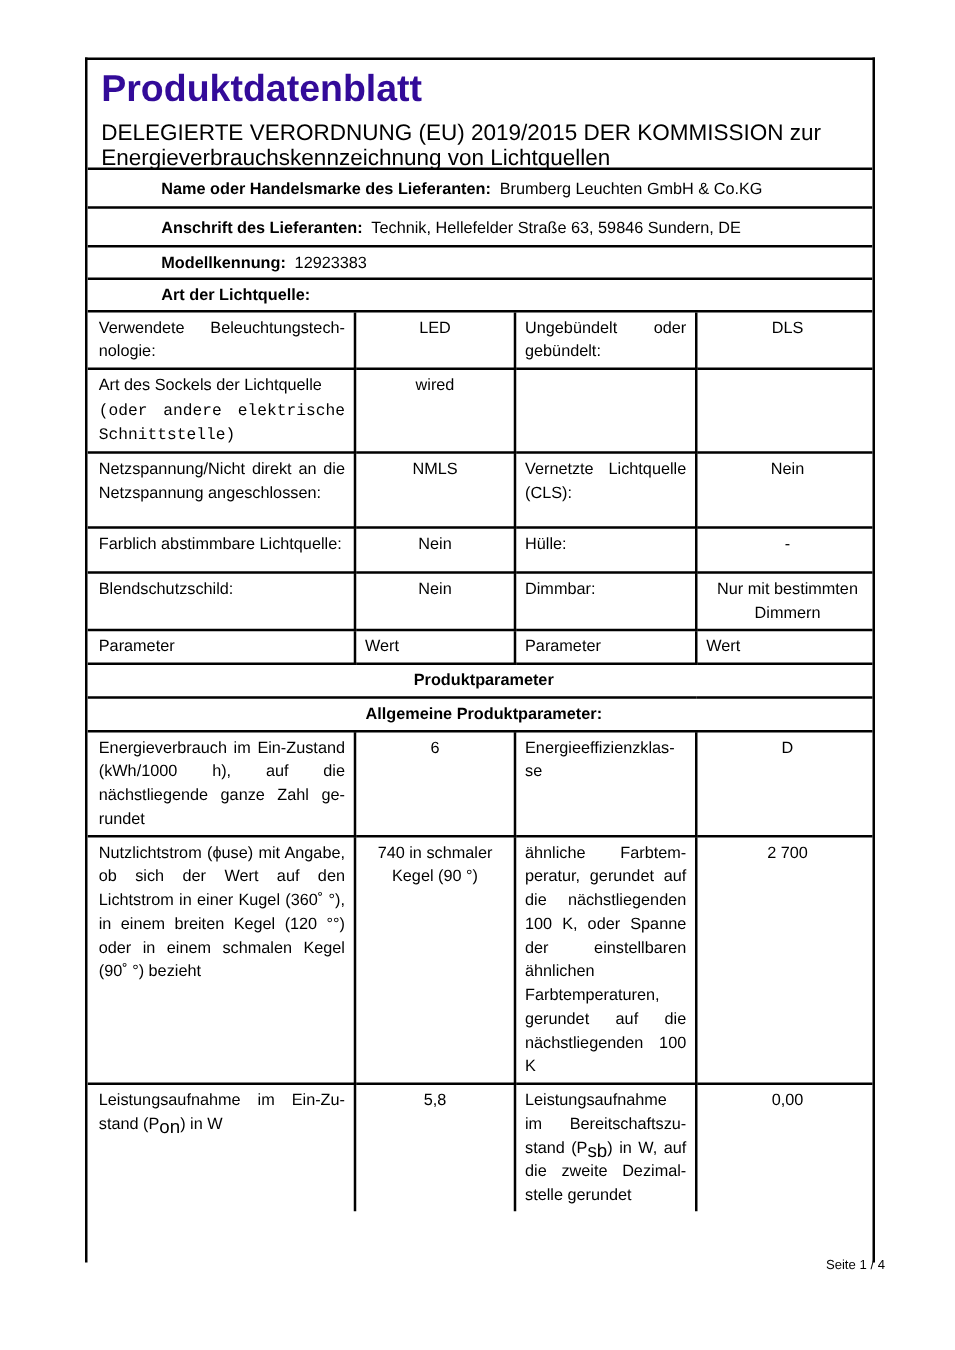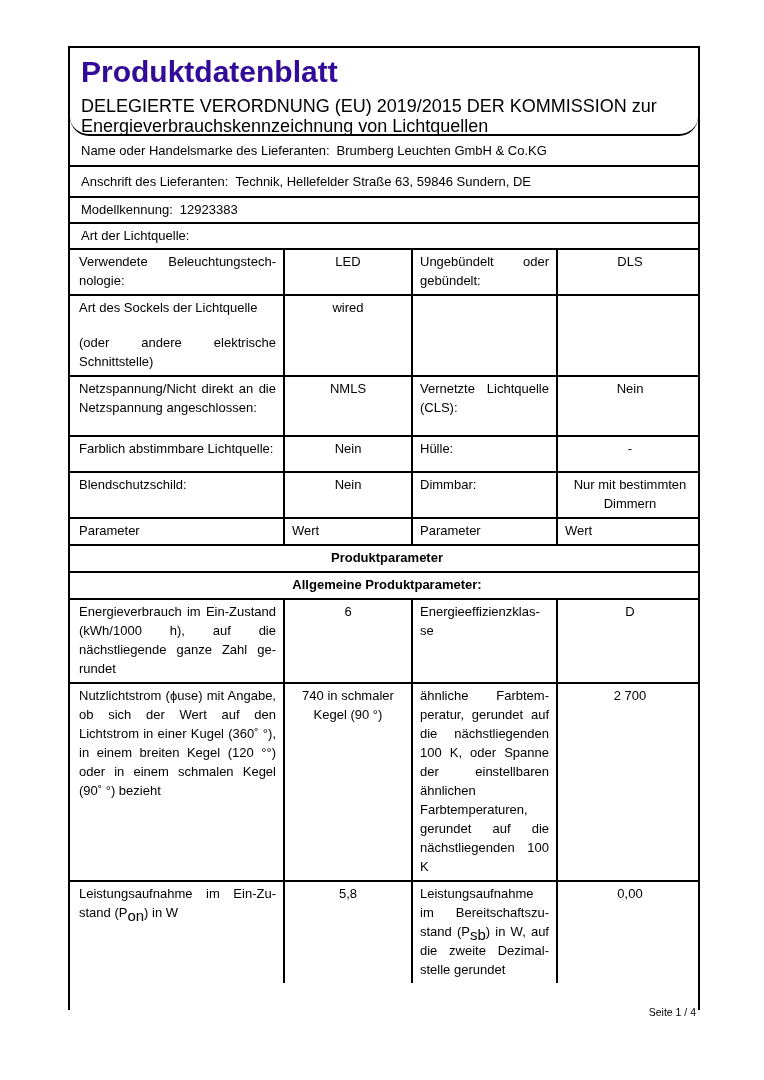--- a/index.html
+++ b/index.html
@@ -22,42 +22,41 @@
     border-bottom: none;
     box-sizing: border-box;
     overflow: hidden;
     background: #fff;
   }
   .doc-header {
     height: 88px;
     box-sizing: border-box;
     padding: 5px 11px 0 11px;
     border-bottom: 2px solid #000;
-    border-radius: 19px;
   }
   .doc-title {
     margin: 2px 0 8px 0;
     font-size: 30px;
     font-weight: bold;
     letter-spacing: 0px;
   }
   .doc-sub {
     margin: 1px 0;
     font-size: 18px;
     line-height: 19px;
   }
   .info-row {
     box-sizing: border-box;
     border-bottom: 2px solid #000;
     padding: 5px 11px;
     font-size: 13px;
     line-height: 19px;
   }
   .info-row.slim { padding: 2px 11px 3px 11px; }
-  .info-label { font-weight: normal; }
+  .info-label { font-weight: bold; margin-left: 48px; }
   .info-value { margin-left: 7px; }
   table.grid {
     border-collapse: collapse;
     width: 100%;
     table-layout: fixed;
     font-size: 13px;
   }
   table.grid td {
     border: 2px solid #000;
     vertical-align: top;
@@ -66,26 +65,26 @@
     overflow: hidden;
   }
   table.grid td:first-child { border-left: none; padding-left: 9px; }
   table.grid td:last-child  { border-right: none; }
   table.grid tr:first-child td { border-top: none; }
   table.grid tr:last-child td  { border-bottom: none; }
   td.p { text-align: justify; }
   td.v { text-align: center; }
   td.sec { text-align: center; font-weight: bold; padding-top: 1px; padding-bottom: 2px; }
   td.colhdr { padding-top: 1px; padding-bottom: 2px; }
-  td .para2 { margin-top: 16px; }
+  td .para2 { margin-top: 2px; font-family: Liberation Mono, monospace; }
   sub { font-size: 15px; line-height: 0; }
   .footer {
     position: absolute;
     top: 1006px;
-    right: 68px;
+    right: 56px;
     font-size: 10.5px;
     color: #000;
   }
 </style>
 </head>
 <body>
 
 <div class="page">
   <div class="doc">
 

